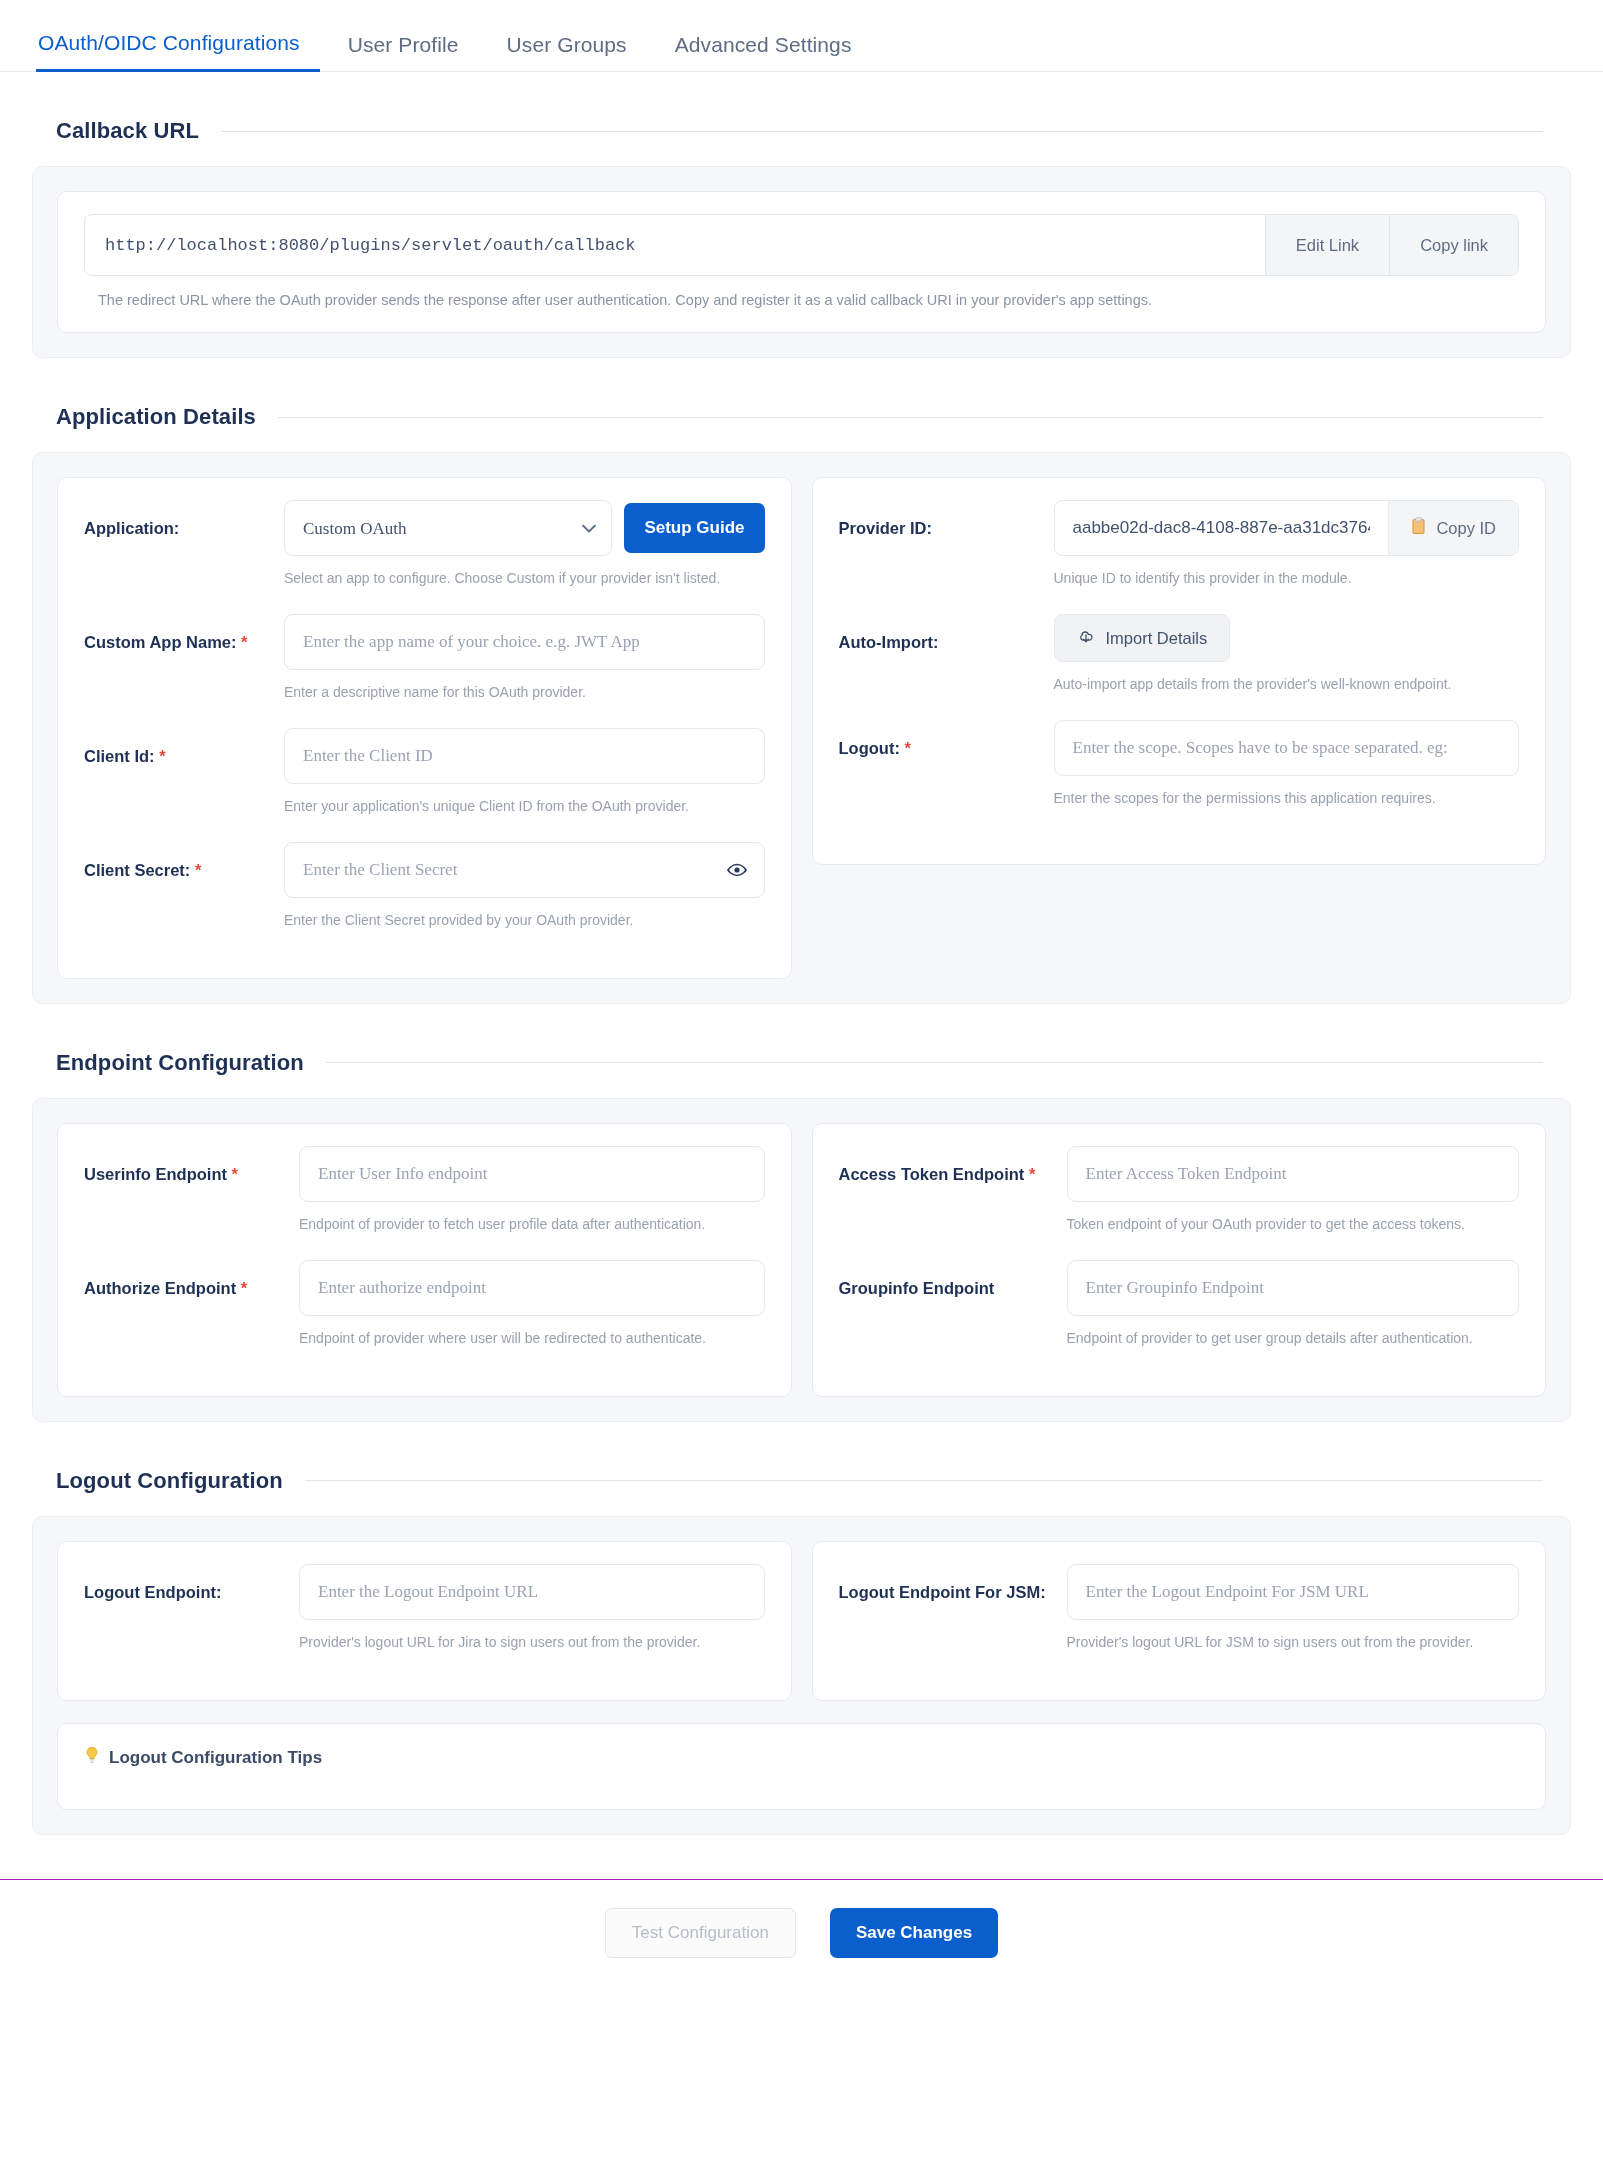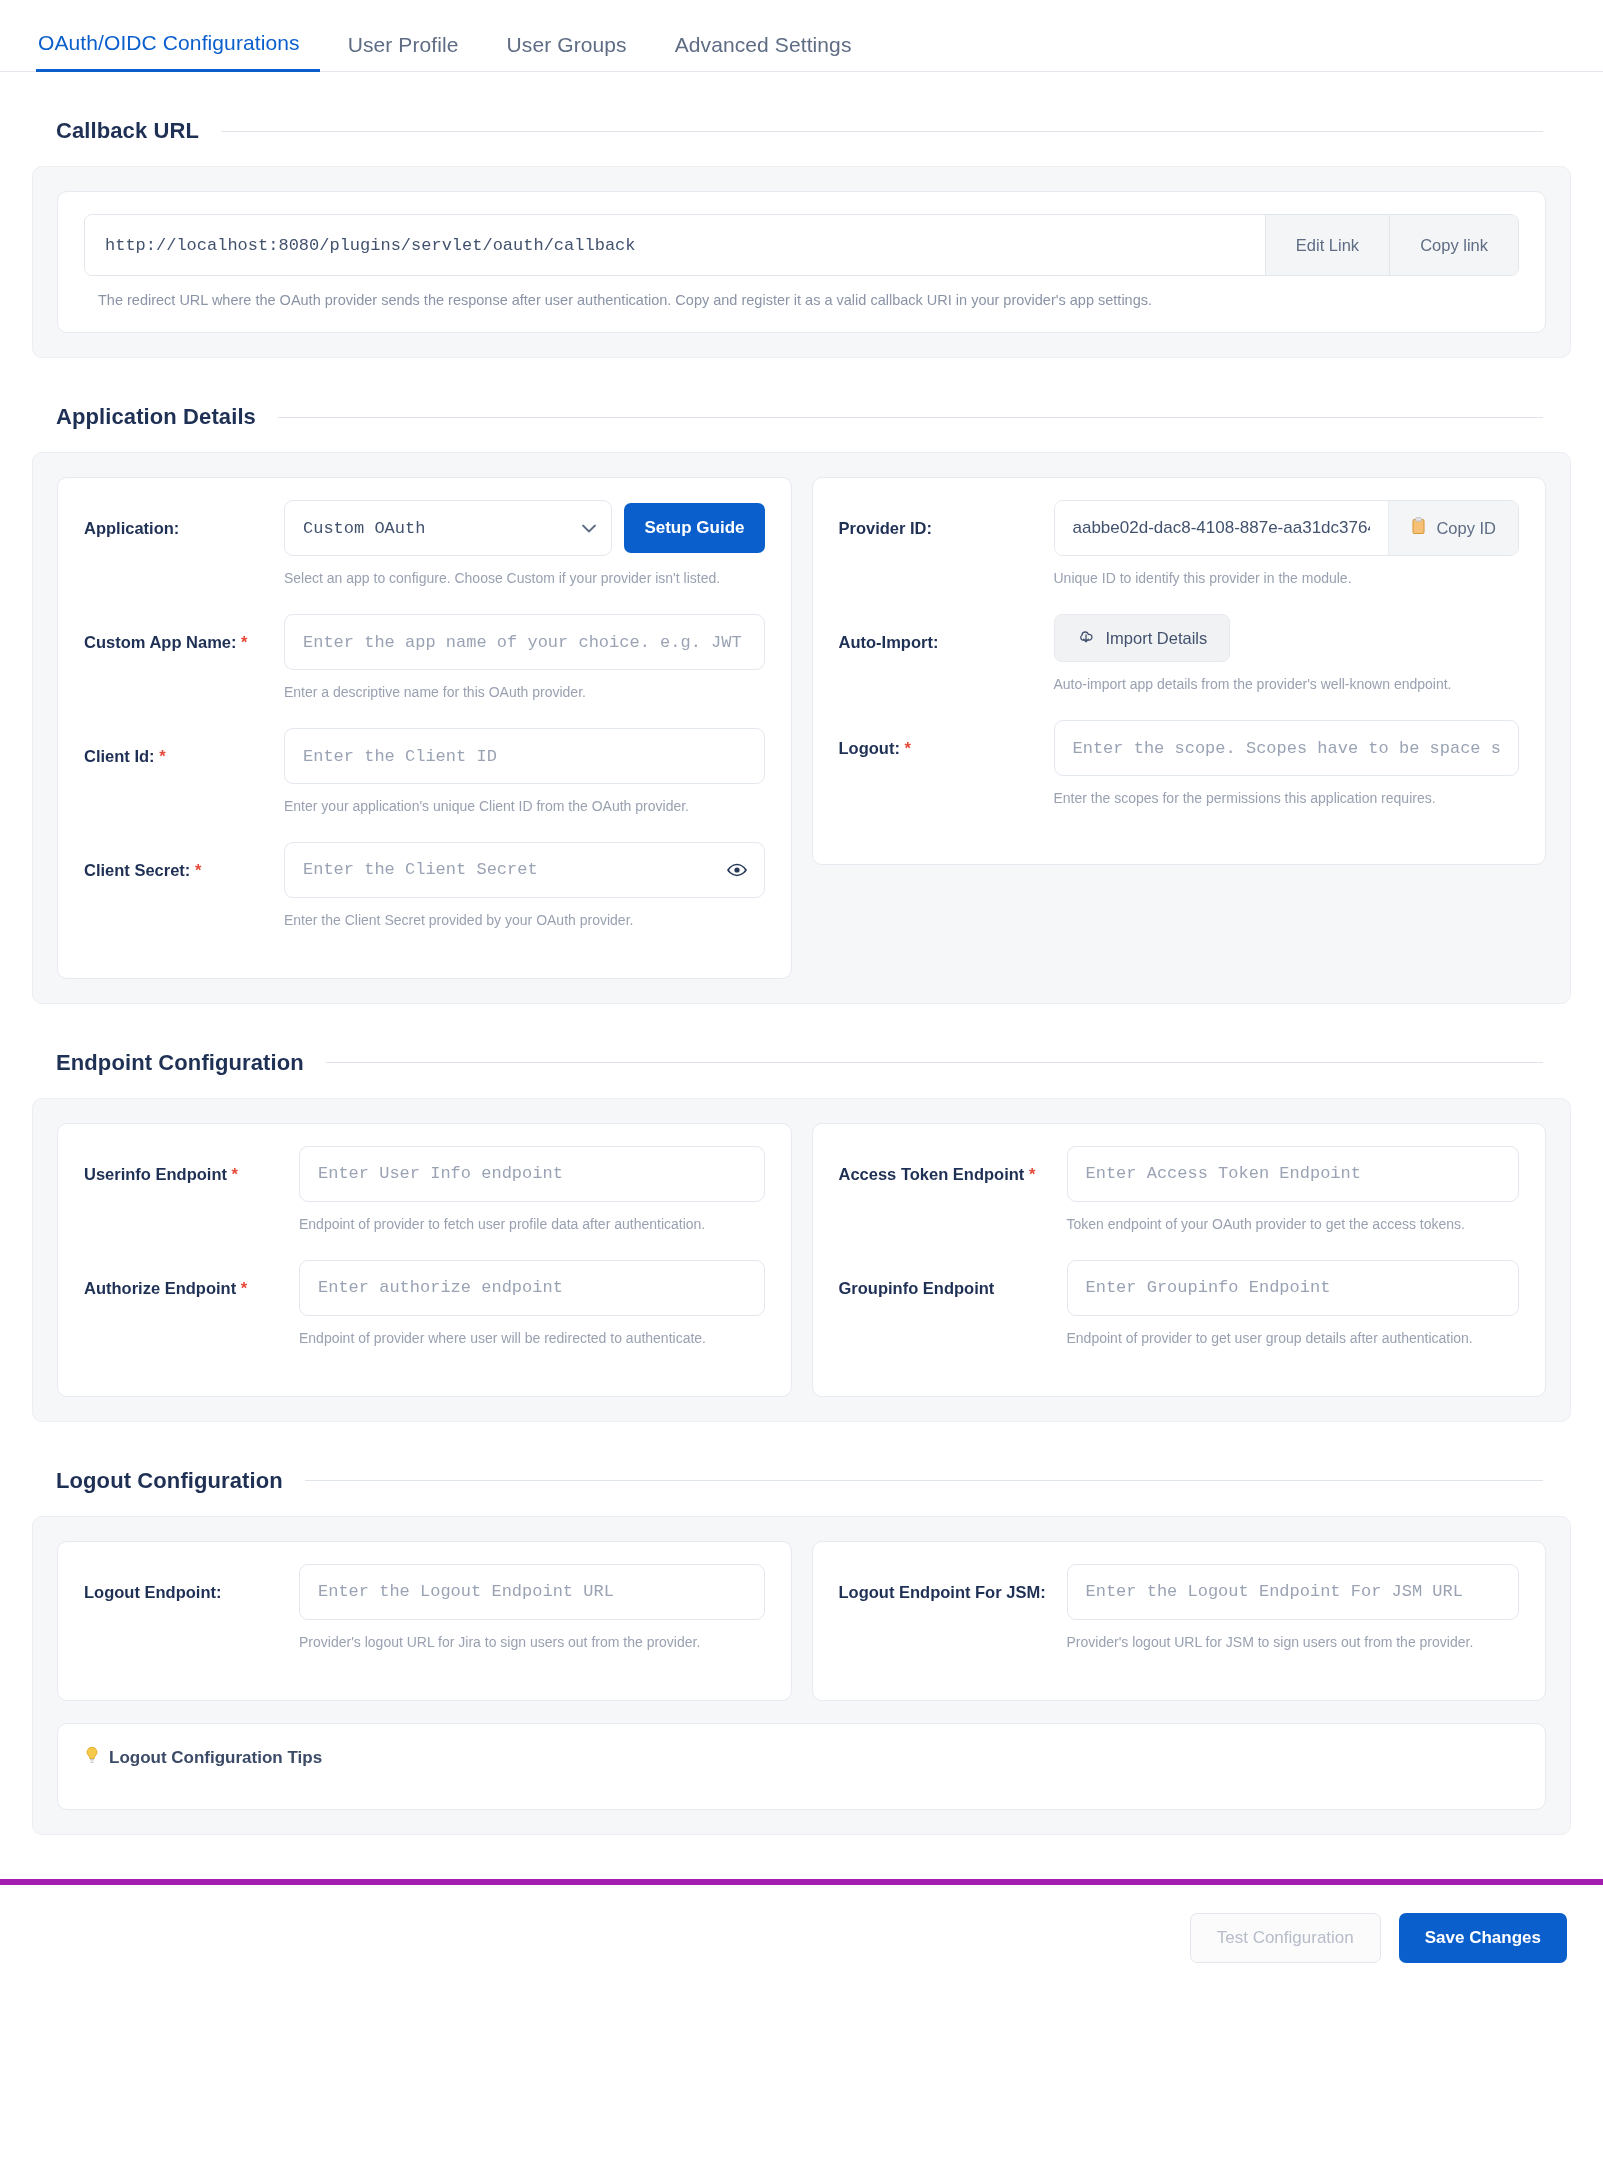--- a/index.html
+++ b/index.html
@@ -148,21 +148,21 @@
   .inp {
     width: 100%;
     height: 56px;
     border: 1px solid #e3e7ee;
     border-radius: 9px;
     outline: none;
     font-size: 17px;
     color: #42526e;
     padding: 0 18px;
     background: #fff;
-    font-family: Liberation Mono, monospace;
+    font-family: Liberation Serif, serif;
   }
   .inp::placeholder { color: #9aa3b4; }
 
   .sub {
     font-size: 14px;
     color: #99a1b1;
     margin: 13px 0 20px 0;
     line-height: 1.35;
   }
 
@@ -275,25 +275,25 @@
     position: absolute;
     left: 2px; top: 12px;
     width: 5px; height: 5px;
     border-radius: 50%;
     background: #8e97a8;
   }
 
   
   .footer {
     margin-top: 44px;
-    border-top: 6px solid #a21caf;
+    border-top: 1px solid #a21caf;
     padding: 28px 36px 30px 36px;
     display: flex;
-    justify-content: flex-end;
-    gap: 18px;
+    justify-content: center;
+    gap: 34px;
   }
   .btn-ghost {
     background: #fbfbfc;
     border: 1px solid #e3e6ec;
     border-radius: 7px;
     color: #b6bcc8;
     font-size: 17px;
     height: 50px;
     padding: 0 26px;
     cursor: not-allowed;

